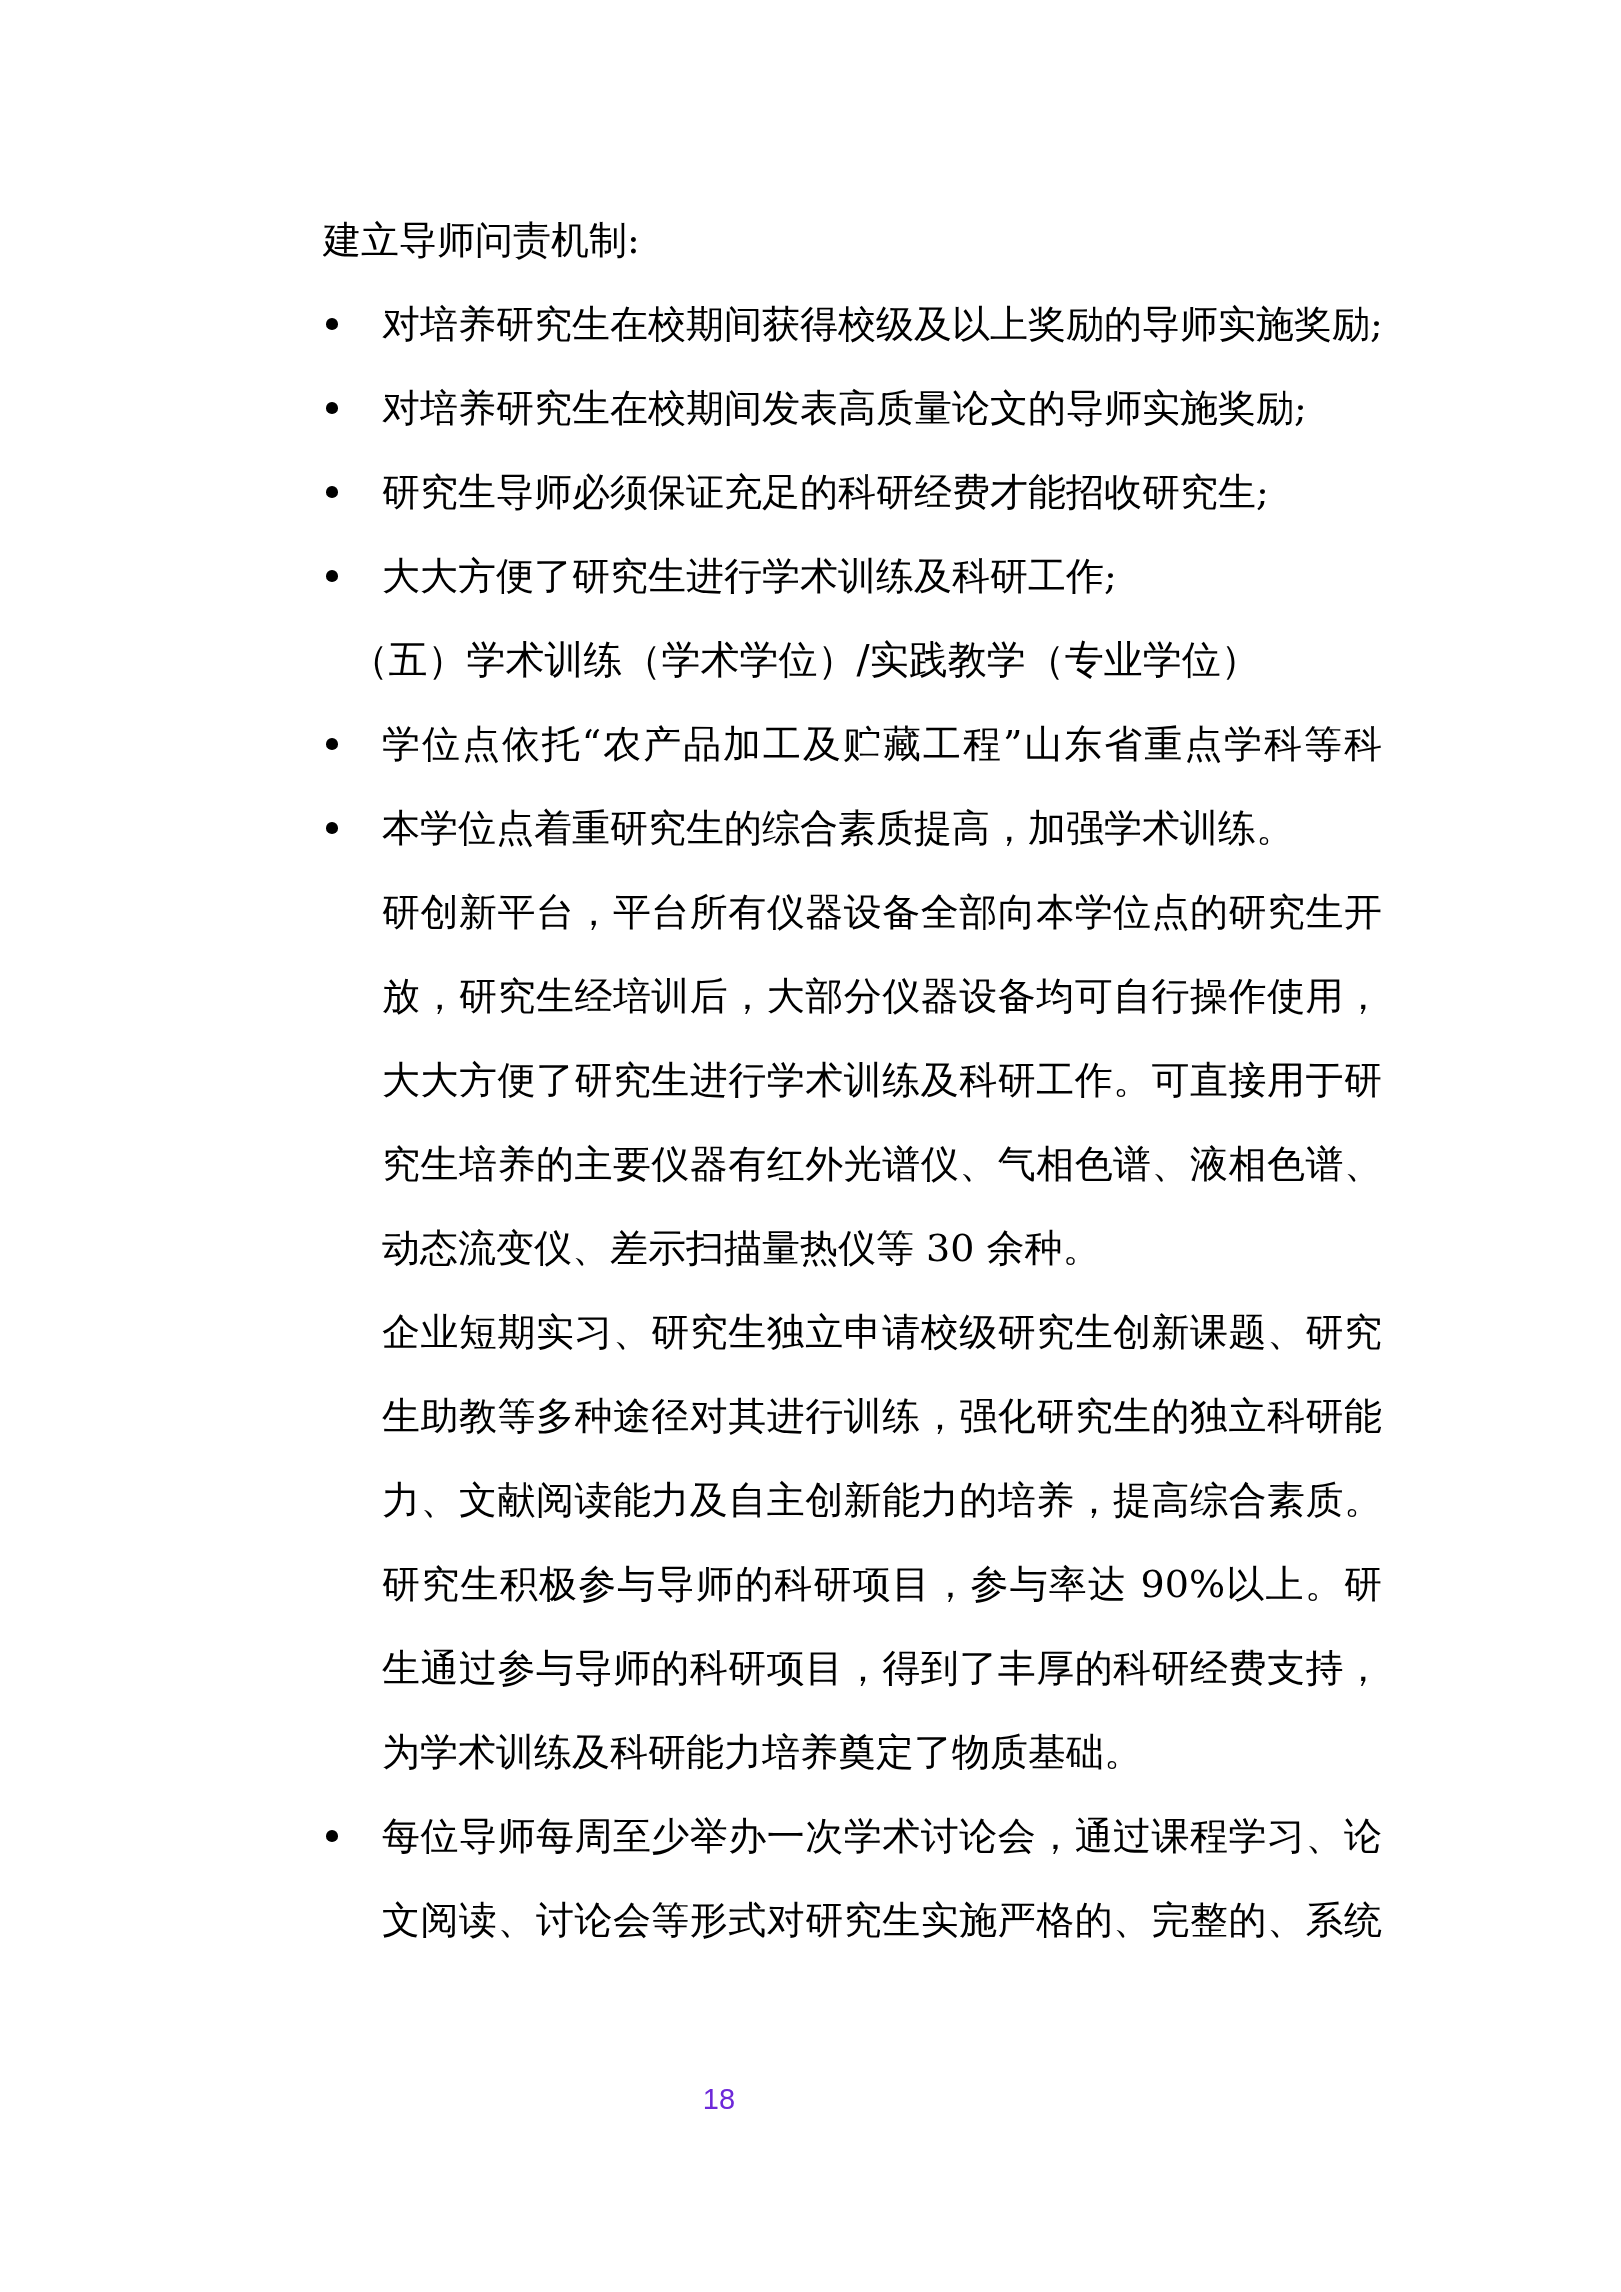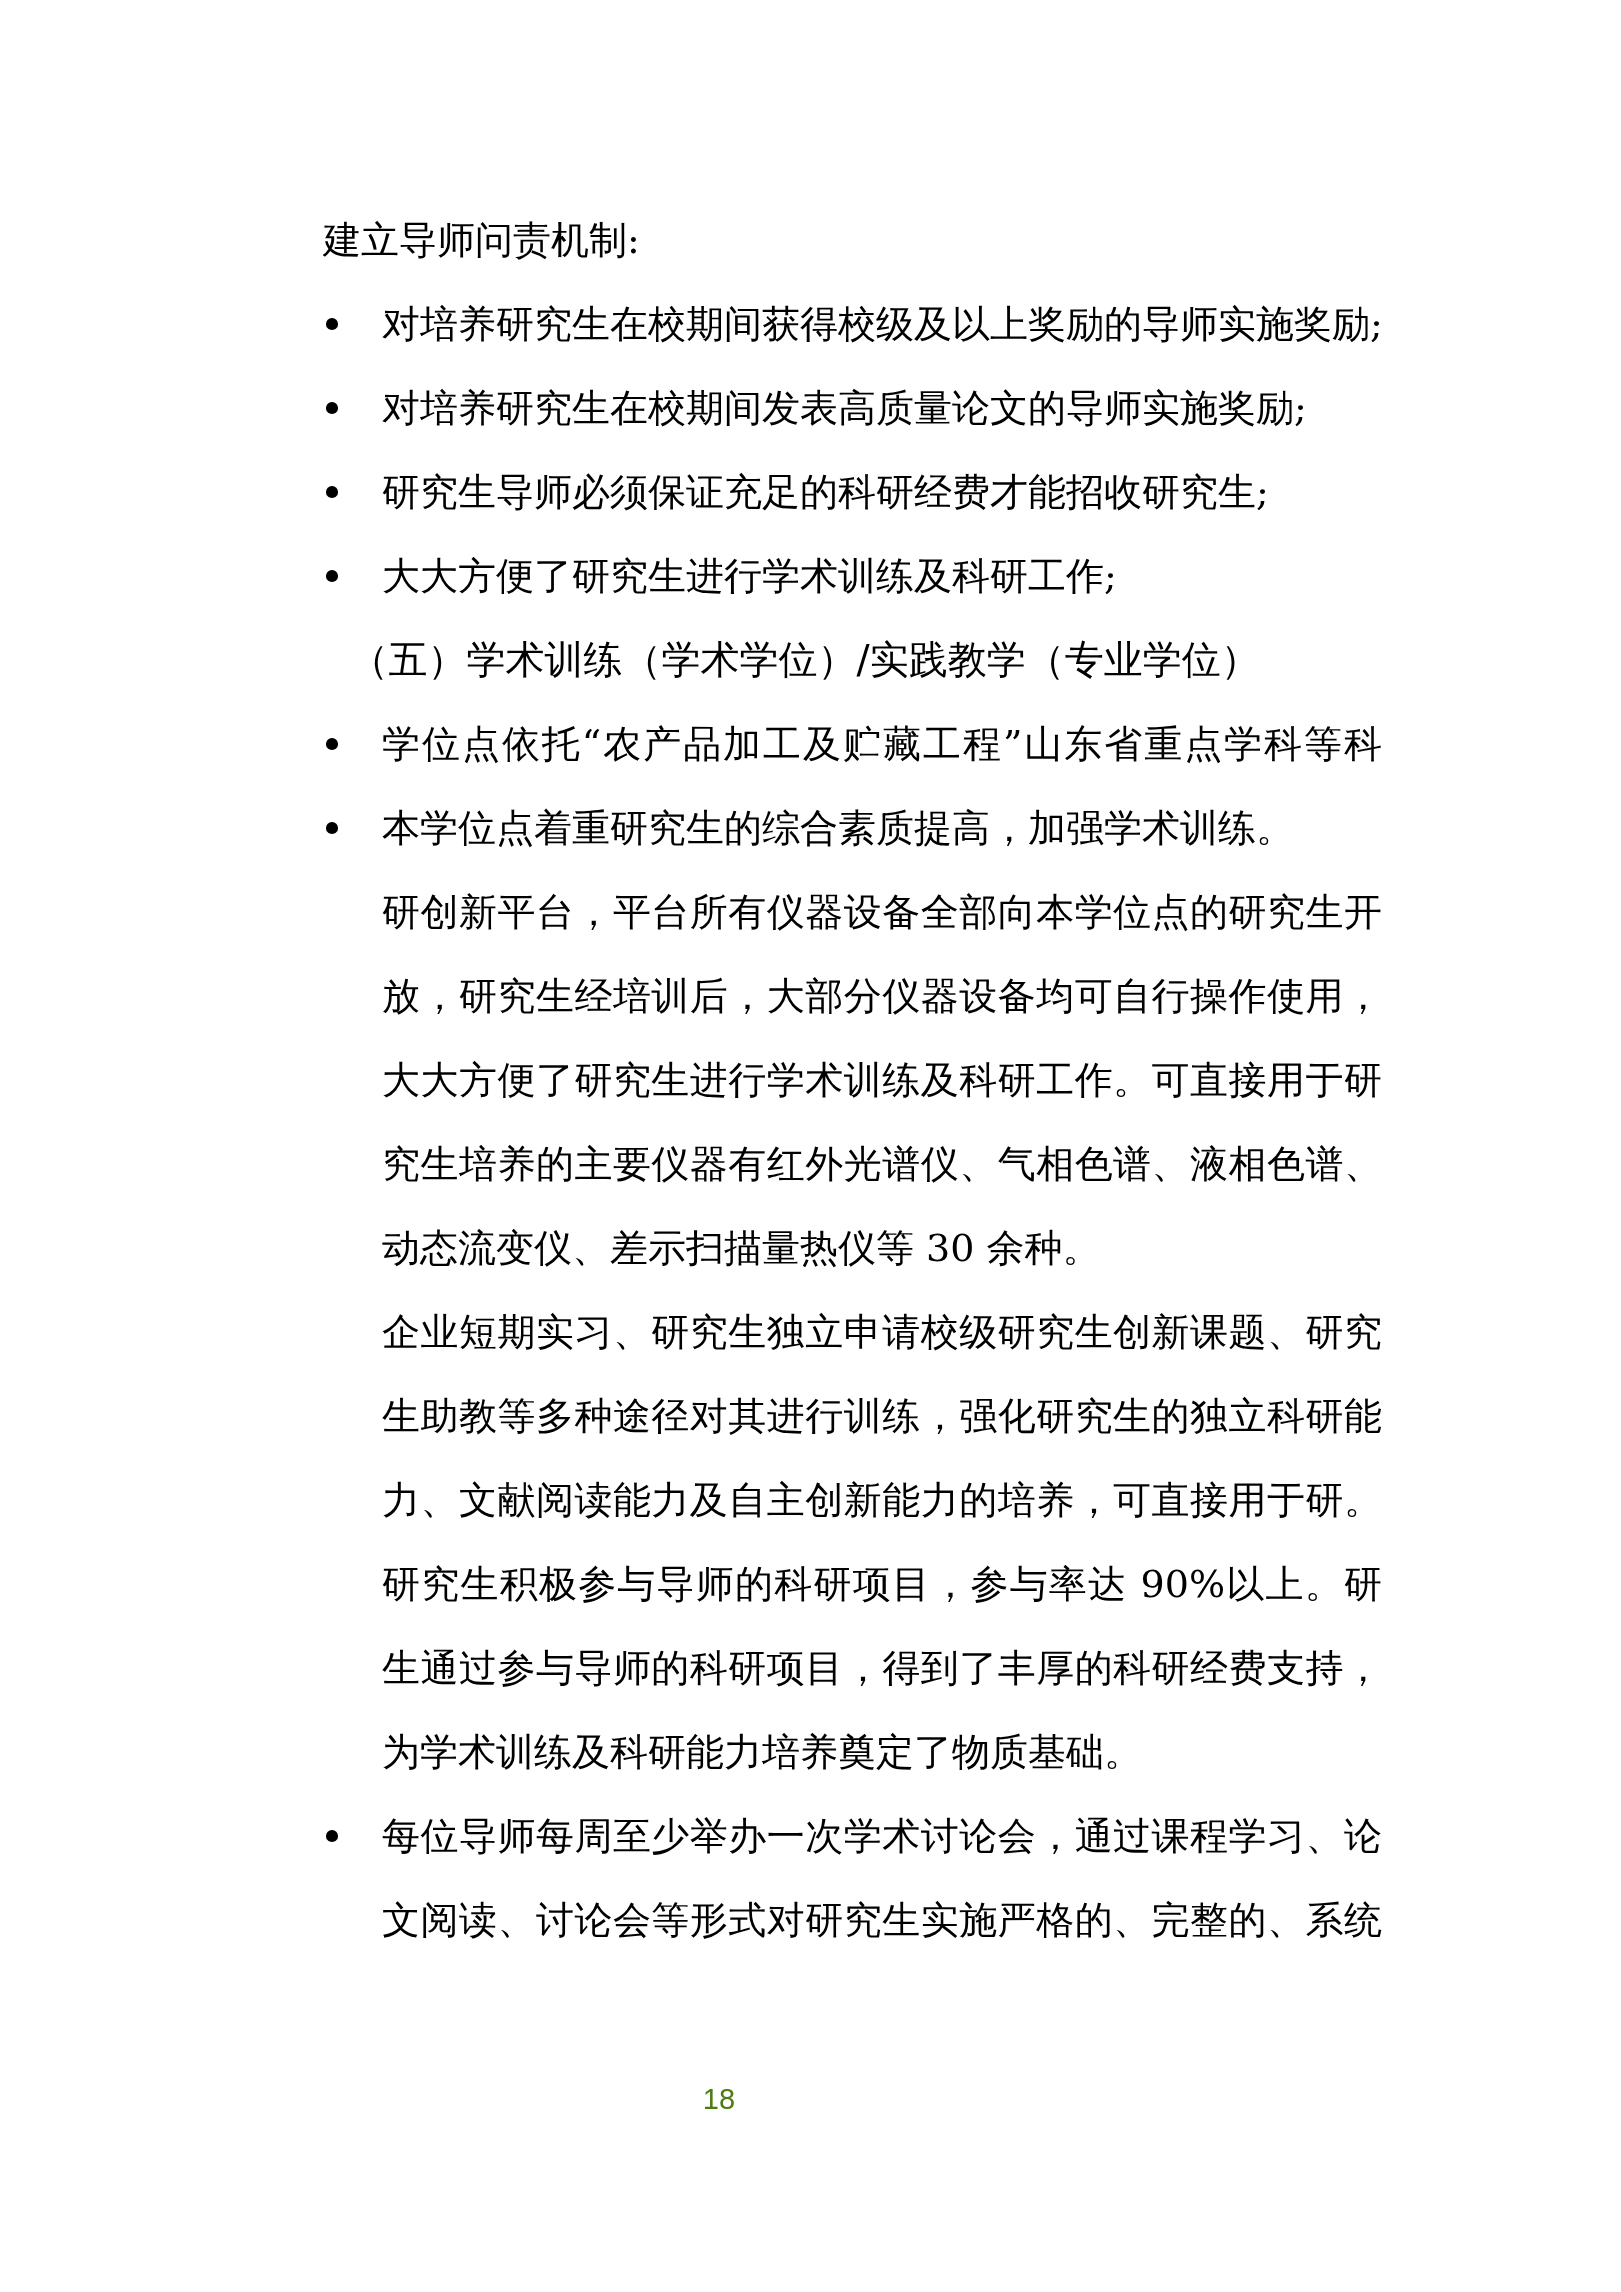--- a/index.html
+++ b/index.html
@@ -68,21 +68,21 @@
   }
   .page-number {
     position: absolute;
     left: 0;
     right: 0;
     top: 2082px;
     text-align: center;
     font-size: 29px;
     line-height: 35px;
     font-family: "Liberation Sans", "DejaVu Sans", sans-serif;
-    color: #4d7c0f;
+    color: #6d28d9;
   }
 </style>
 </head>
 <body>
 
 <div class="page">
   <div class="content">
 
     <div class="line l-para">
       <span class="txt">建立导师问责机制:</span>
@@ -134,21 +134,21 @@
       <span class="txt">动态流变仪、差示扫描量热仪等 30 余种。</span>
     </div>
 
     <div class="line l-cont just">
       <span class="txt">企业短期实习、研究生独立申请校级研究生创新课题、研究</span>
     </div>
     <div class="line l-cont just">
       <span class="txt">生助教等多种途径对其进行训练，强化研究生的独立科研能</span>
     </div>
     <div class="line l-cont just">
-      <span class="txt">力、文献阅读能力及自主创新能力的培养，可直接用于研。</span>
+      <span class="txt">力、文献阅读能力及自主创新能力的培养，提高综合素质。</span>
     </div>
     <div class="line l-cont just">
       <span class="txt">研究生积极参与导师的科研项目，参与率达 90%以上。研究</span>
     </div>
     <div class="line l-cont just">
       <span class="txt">生通过参与导师的科研项目，得到了丰厚的科研经费支持，</span>
     </div>
     <div class="line l-cont">
       <span class="txt">为学术训练及科研能力培养奠定了物质基础。</span>
     </div>

